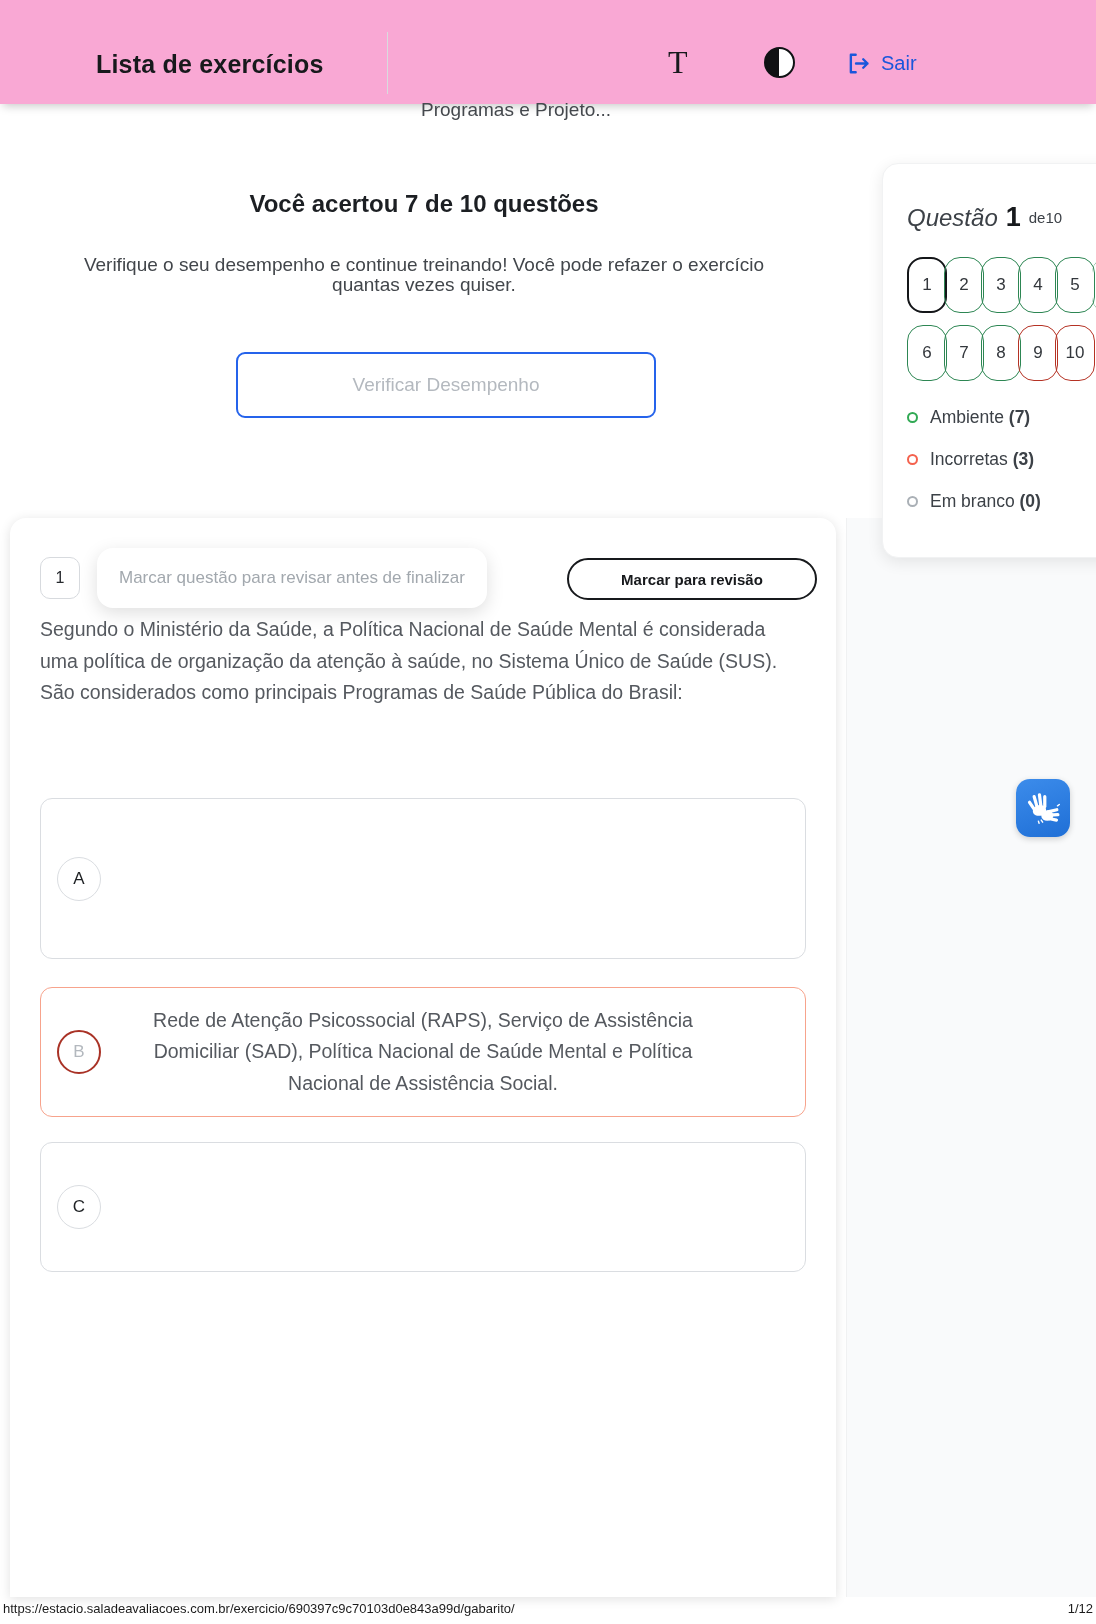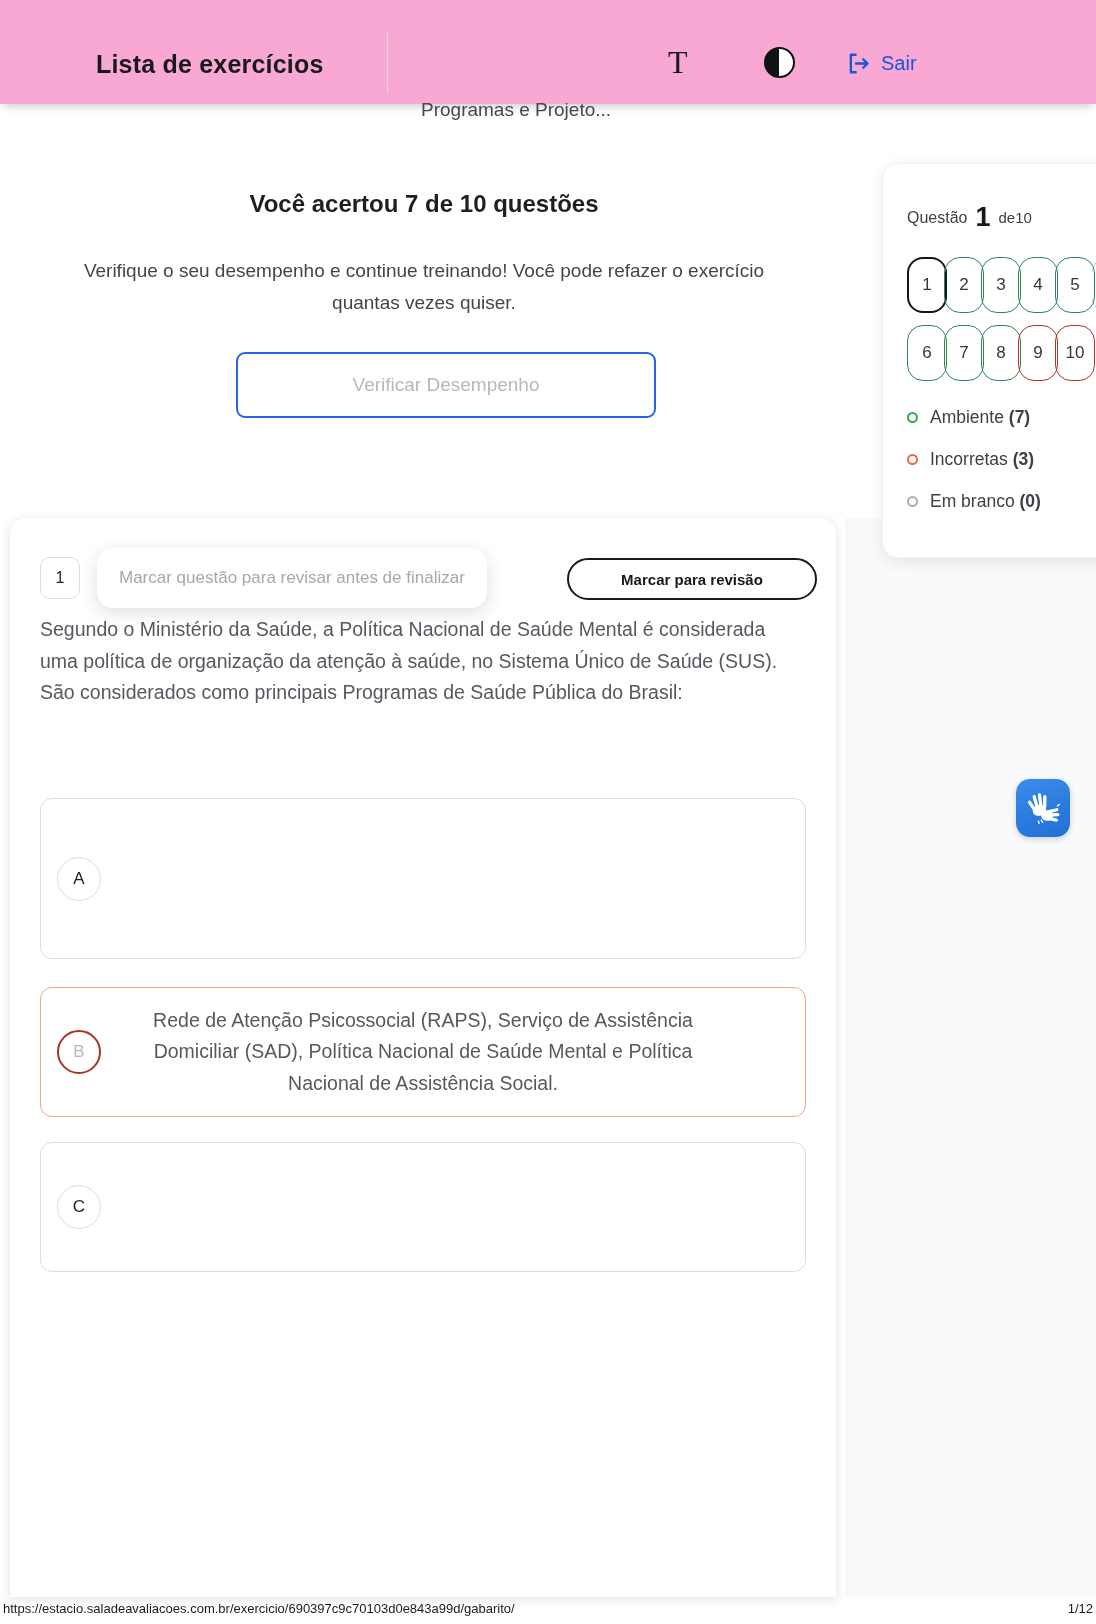--- a/index.html
+++ b/index.html
@@ -25,36 +25,36 @@
   .hdr-ticon{position:absolute;left:668px;top:44px;font-family:"Liberation Serif","DejaVu Serif",serif;font-size:32px;color:#17191c;cursor:pointer;}
   .hdr-contrast{
     position:absolute;left:764px;top:47px;width:31px;height:31px;border-radius:50%;
     border:2.5px solid #101214;background:linear-gradient(90deg,#101214 0 50%,#ffffff 50% 100%);
     box-sizing:border-box;cursor:pointer;
   }
   .hdr-logout{position:absolute;left:845px;top:50px;display:flex;align-items:center;gap:9px;color:#1a56db;cursor:pointer;}
   .hdr-logout .lbl{font-size:20px;}
   
   .hero-title{position:absolute;left:0;top:190px;width:848px;text-align:center;font-size:24px;font-weight:700;color:#1c1f23;}
-  .hero-sub{position:absolute;left:60px;top:255px;width:728px;text-align:center;font-size:19px;line-height:32px;color:#42464b;}
+  .hero-sub{position:absolute;left:60px;top:255px;width:728px;text-align:center;font-size:19px;line-height:20px;color:#42464b;}
   .verify-btn{
     position:absolute;left:236px;top:352px;width:420px;height:66px;box-sizing:border-box;
     border:2px solid #2563eb;border-radius:9px;background:#fff;color:#b4b9bf;
     font-size:19px;display:flex;align-items:center;justify-content:center;cursor:pointer;
   }
   
   .right-panel{position:absolute;left:846px;top:518px;width:250px;height:1079px;background:#f9fafb;border-left:1px solid #f0f1f2;}
   
   .side-card{
     position:absolute;left:882px;top:163px;width:242px;height:395px;box-sizing:border-box;
     background:#fff;border:1px solid #f1f2f3;border-radius:16px;
     box-shadow:0 4px 16px rgba(0,0,0,0.09);padding:38px 0 0 24px;overflow:hidden;
   }
   .side-title{display:flex;align-items:center;gap:8px;margin-bottom:24px;}
-  .side-title .q{font-size:16px;color:#3c4147;}
+  .side-title .q{font-size:24px;color:#3c4147;font-style:italic;}
   .side-title .n{font-size:27px;font-weight:700;color:#17191c;}
   .side-title .of{display:flex;flex-direction:row;font-size:15px;line-height:18px;color:#3c4147;}
   .qrow{display:flex;margin-bottom:12px;}
   .qnum{
     width:40px;height:56px;box-sizing:border-box;border-radius:16px;border:1.5px solid #2d8653;
     display:flex;align-items:center;justify-content:center;font-size:17px;color:#33373c;
     background:transparent;margin-left:-3px;cursor:pointer;flex:0 0 auto;
   }
   .qrow .qnum:first-child{margin-left:0;}
   .qnum.current{border:2.5px solid #141619;}

